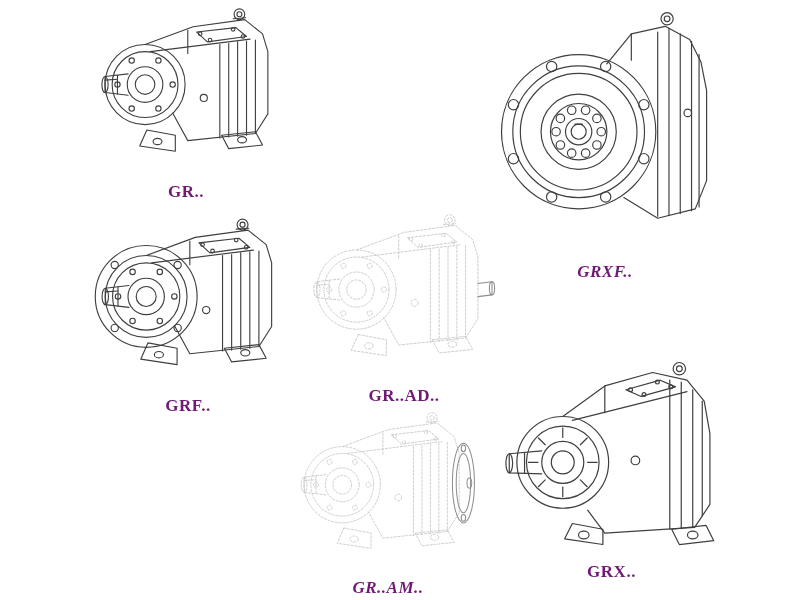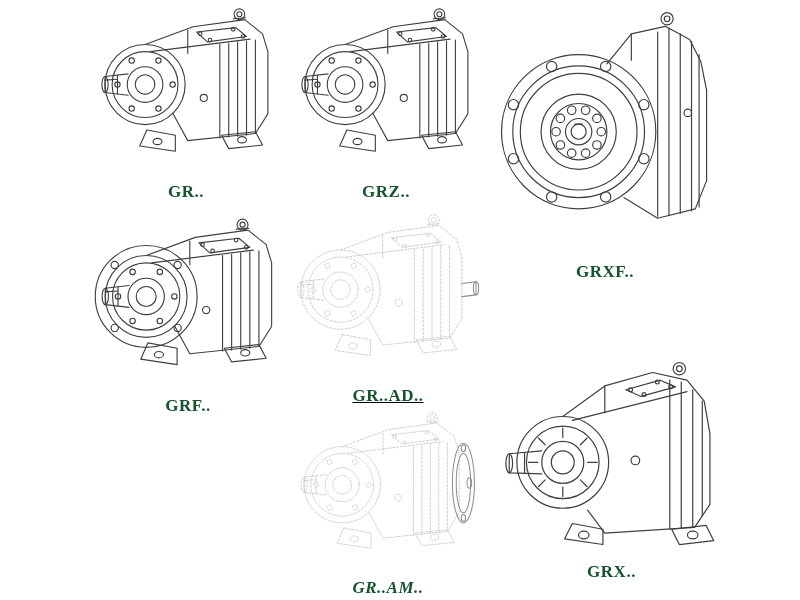--- a/index.html
+++ b/index.html
@@ -8,21 +8,21 @@
     overflow:hidden;font-family:"Liberation Serif",serif;
   }
   .fig{position:absolute;display:flex;flex-direction:column;align-items:center;margin:0;}
   svg.drawing{
     stroke:#3f3f3f;fill:none;stroke-width:1.25;
     stroke-linejoin:round;stroke-linecap:round;display:block;
   }
   svg.drawing.phantom{stroke:#c7c7c7;stroke-width:1;stroke-dasharray:2.6 1.9;}
   svg.drawing .hard{stroke:#8d8d8d;stroke-dasharray:none;stroke-width:1.2;}
   .label{
-    font-weight:bold;font-size:17px;color:#14532d;letter-spacing:.5px;
+    font-weight:bold;font-size:17px;color:#701a75;letter-spacing:.5px;
     margin-top:4px;white-space:nowrap;
   }
   .defs-holder{position:absolute;width:0;height:0;overflow:hidden;}
 </style>
 </head>
 <body>
 
 <div class="canvas">
 
   <svg class="defs-holder" aria-hidden="true">
@@ -165,43 +165,37 @@
     </defs>
   </svg>
 
   <figure class="fig" style="left:88px;top:0;">
     <svg class="drawing" width="196" height="178" viewBox="0 0 220 200">
         <use href="#gbx-core"></use>
       </svg>
     <figcaption class="label">GR..</figcaption>
   </figure>
 
-  <figure class="fig" style="left:288px;top:0;">
-    <svg class="drawing" width="196" height="178" viewBox="0 0 220 200">
-        <use href="#gbx-core"></use>
-      </svg>
-    <figcaption class="label">GRZ..</figcaption>
-  </figure>
 
   <figure class="fig" style="left:492px;top:0;">
     <svg class="drawing" width="226" height="254" viewBox="0 0 240 270">
         <use href="#gbx-front-core"></use>
       </svg>
-    <figcaption class="label" style="margin-top:8px;">GRXF..</figcaption>
+    <figcaption class="label" style="margin-top:8px;font-style:italic;">GRXF..</figcaption>
   </figure>
 
   <figure class="fig" style="left:88px;top:210px;">
     <svg class="drawing" width="200" height="182" viewBox="0 0 220 200">
       <use href="#gbx-flange-extra"></use>
         <use href="#gbx-core"></use>
     </svg>
     <figcaption class="label">GRF..</figcaption>
   </figure>
 
-  <figure class="fig" style="left:284px;top:206px;text-decoration:underline;">
+  <figure class="fig" style="left:300px;top:206px;">
     <svg class="drawing phantom" width="208" height="176" viewBox="0 0 236 200">
       <use href="#gbx-core"></use>
       <g class="hard">
           <use href="#gbx-ad-shaft"></use>
         </g>
     </svg>
     <figcaption class="label">GR..AD..</figcaption>
   </figure>
 
 

